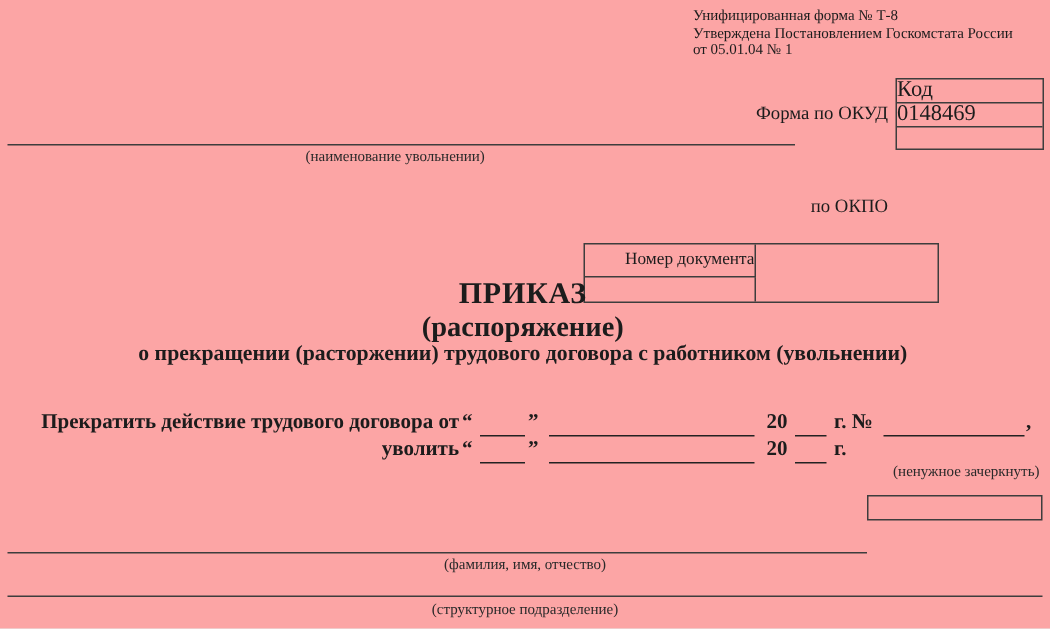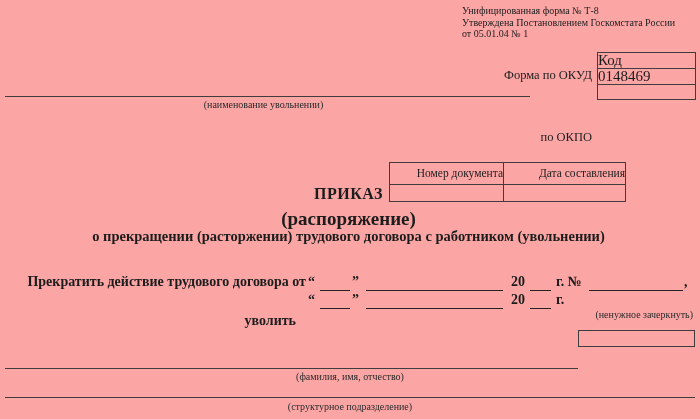--- a/index.html
+++ b/index.html
@@ -24,27 +24,27 @@
   .org-cap{left:0;top:99px;width:527px;}
   
   .doc-table{left:389px;top:162px;width:235px;border:1px solid #3d3d3d;font-size:11.5px;}
   .dt-row{display:flex;}
   .dt-c1{width:113px;border-right:1px solid #3d3d3d;text-align:center;}
   .dt-c2{flex:1;text-align:center;}
   .dt-head .dt-c1,.dt-head .dt-c2{height:21px;line-height:21px;border-bottom:1px solid #3d3d3d;text-align:right;}
   .dt-head .dt-c1{border-right:1px solid #3d3d3d;}
   .dt-val .dt-c1,.dt-val .dt-c2{height:16px;}
   
-  .ttl1{left:0;top:185px;width:697px;text-align:center;font-size:16px;font-weight:bold;letter-spacing:.5px;}
+  .ttl1{left:0;top:185px;width:697px;text-align:center;font-size:20px;font-weight:bold;letter-spacing:.5px;}
   .ttl2{left:0;top:208px;width:697px;text-align:center;font-size:19px;font-weight:bold;}
   .ttl3{left:0;top:228px;width:697px;text-align:center;font-size:14.5px;font-weight:bold;}
   
   .bt{font-size:14px;font-weight:bold;}
   .r1{top:274px;} .r2{top:292px;}
-  .lead1{right:394px;} .lead2{right:404px;margin-top:21px;}
+  .lead1{right:394px;} .lead2{right:394px;}
   .blank{position:absolute;height:13px;border-bottom:1.4px solid #222;}
   .b-r1{top:277px;} .b-r2{top:295px;}
   .q-open{left:308px;} .day{left:320px;width:30px;} .q-close{left:352px;}
   .month{left:366px;width:137px;} .cent{left:511px;} .yr{left:530px;width:21px;}
   .tail{left:556px;} .num{left:589px;width:94px;} .comma{left:684px;}
   .strike-cap{right:7px;top:309px;font-size:10px;color:#2a2a2a;}
   
   .pn-table{left:578px;top:330px;width:115px;border:1px solid #3d3d3d;font-size:11.5px;text-align:center;}
   .pn-head{height:21px;line-height:21px;border-bottom:1px solid #3d3d3d;}
   .pn-val{height:15px;}
@@ -72,21 +72,20 @@
   </div>
   <div class="abs lbl okud">Форма по ОКУД</div>
   <div class="abs lbl okpo">по ОКПО</div>
 
   <div class="abs org-line"></div>
   <div class="abs cap org-cap">(наименование увольнении)</div>
 
   <div class="abs doc-table">
     <div class="dt-row dt-head">
       <div class="dt-c1">Номер документа</div>
-      <div class="dt-c2">Дата составления</div>
     </div>
     <div class="dt-row dt-val">
       <div class="dt-c1"></div>
       <div class="dt-c2"></div>
     </div>
   </div>
 
   <div class="abs ttl1">ПРИКАЗ</div>
   <div class="abs ttl2">(распоряжение)</div>
   <div class="abs ttl3">о прекращении (расторжении) трудового договора с работником (увольнении)</div>

